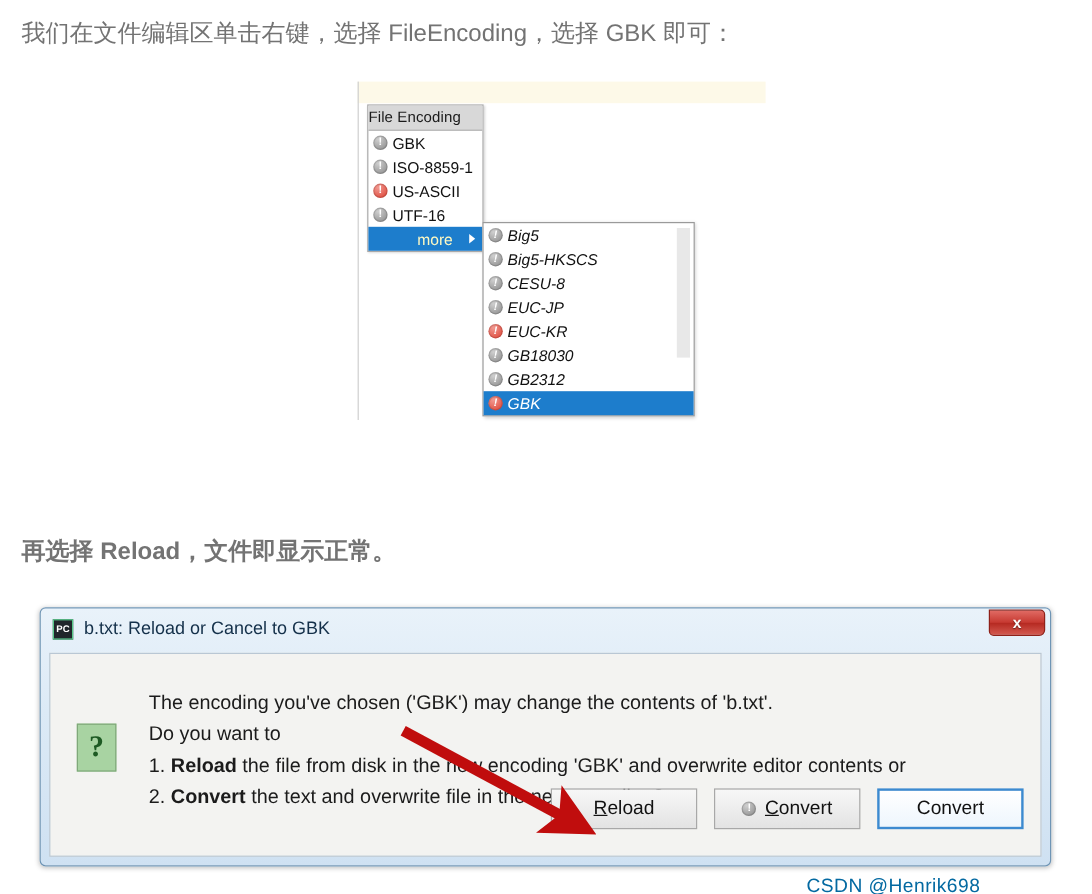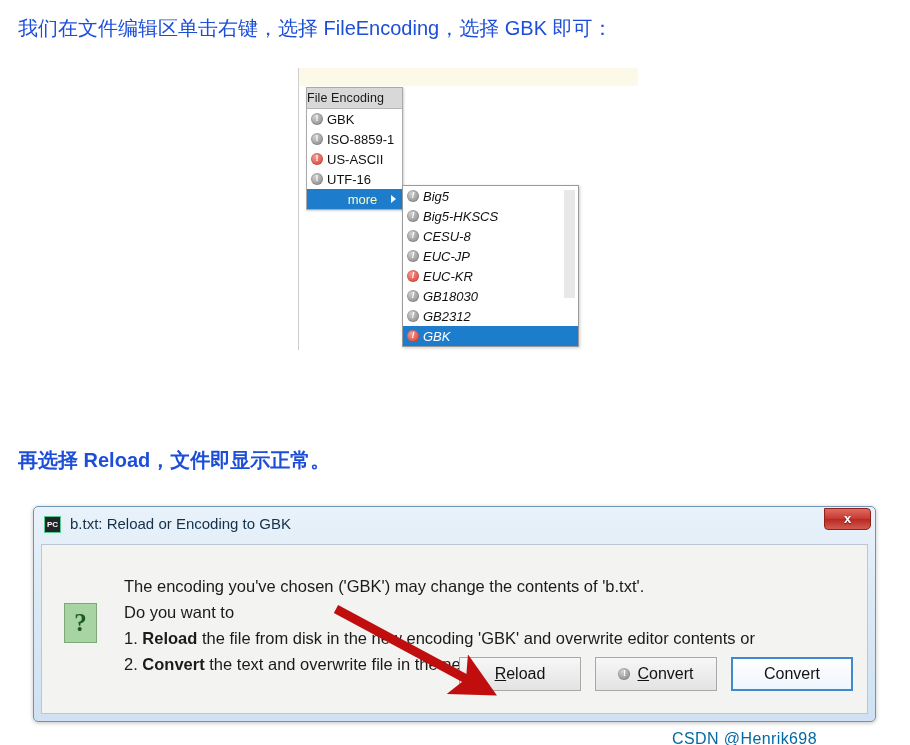--- a/index.html
+++ b/index.html
@@ -11,21 +11,21 @@
     width: 910px;
     height: 745px;
     position: relative;
     font-family: "Liberation Sans", "DejaVu Sans", sans-serif;
     overflow: hidden;
   }
 
   
   .para {
     position: absolute;
-    color: #1d4ed8;
+    color: #737373;
     font-size: 20px;
     line-height: 26px;
     white-space: nowrap;
   }
   #para-top   { left: 18px; top: 15px; }
   #para-mid   { left: 18px; top: 447px; font-weight: bold; }
 
   
   #editor-strip {
     position: absolute;
@@ -370,21 +370,21 @@
     <div id="submenu-scroll-thumb"></div>
   </div>
 </div>
 
 <div class="para" id="para-mid">再选择 Reload，文件即显示正常。</div>
 
 <div id="reload-dialog">
 
   <div id="dialog-titlebar">
     <div id="dialog-app-icon">PC</div>
-    <div id="dialog-title">b.txt: Reload or Encoding to GBK</div>
+    <div id="dialog-title">b.txt: Reload or Cancel to GBK</div>
     <div id="dialog-close-button">x</div>
   </div>
 
   <div id="dialog-body">
 
     <div id="question-icon">?</div>
 
     <div id="dialog-message">
       <div>
         <span>The encoding you've chosen ('GBK') may change the contents of 'b.txt'.</span>

